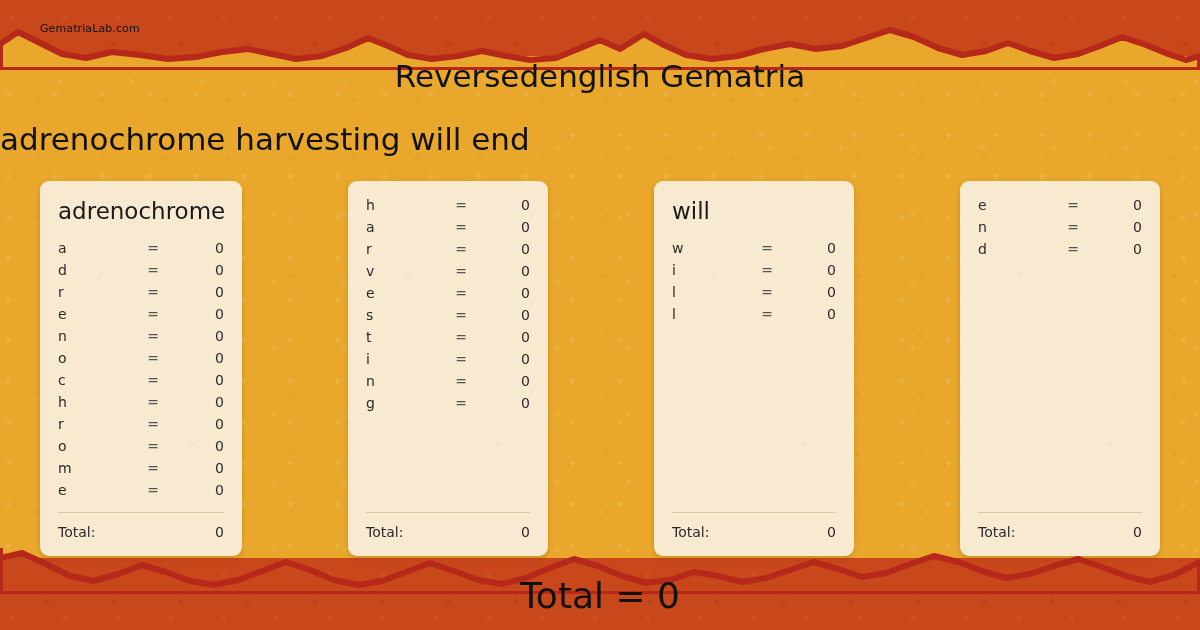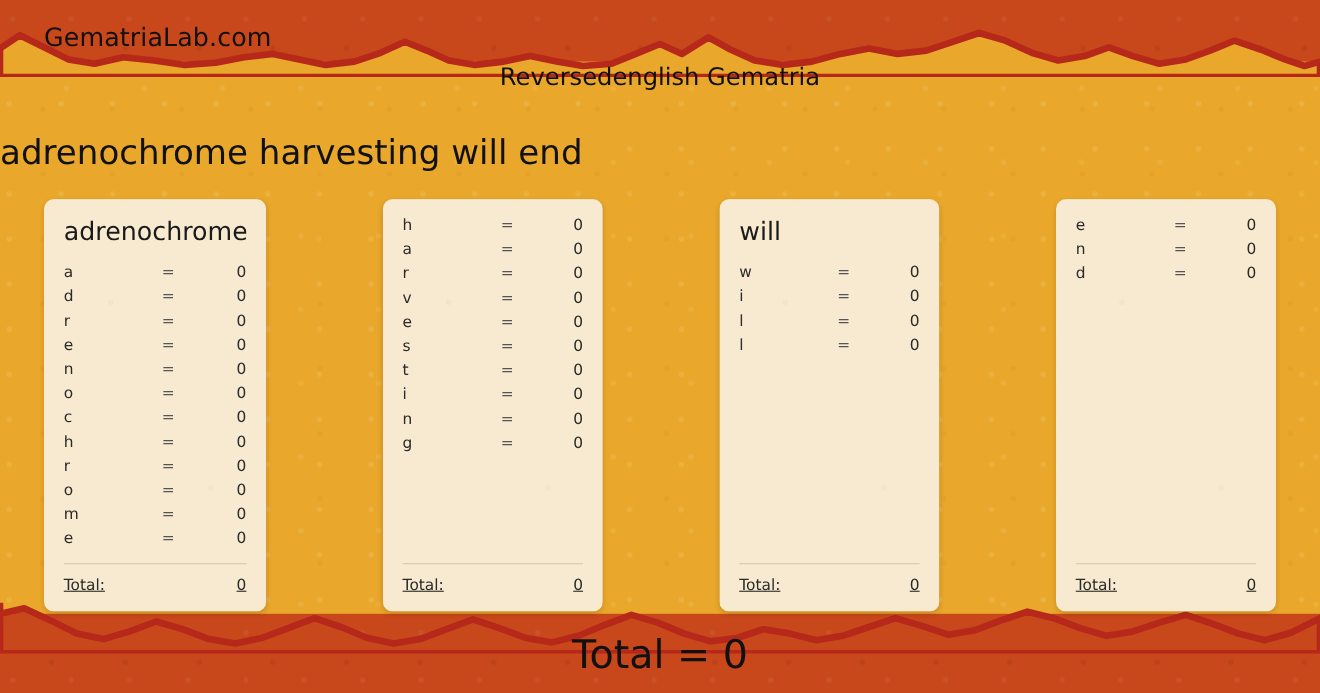--- a/index.html
+++ b/index.html
@@ -55,35 +55,35 @@
     display: block;
   }
   .wave-top    { top: 18px;  height: 52px; }
   .wave-bottom { top: 548px; height: 46px; }
 
   
   .brand {
     position: absolute;
     left: 40px;
     top: 22px;
-    font-size: 23px;
+    font-size: 11px;
     color: #111111;
     letter-spacing: 0.1px;
     z-index: 6;
     white-space: nowrap;
   }
 
   
   .cipher-title {
     position: absolute;
     top: 58px;
     left: 0;
     width: 1200px;
     text-align: center;
-    font-size: 22px;
+    font-size: 31px;
     color: #111111;
     font-weight: 400;
     z-index: 5;
     white-space: nowrap;
   }
 
   .phrase-title {
     position: absolute;
     top: 121px;
     left: 0;
@@ -155,21 +155,20 @@
     background: #d8c9ab;
     margin: 0 0 11px 0;
   }
 
   .card-total {
     display: flex;
     align-items: flex-start;
     font-size: 14px;
     color: #2a2a2a;
     padding-bottom: 2px;
-    text-decoration: underline;
   }
   .ct-label { flex: 1 1 auto; text-align: left; }
   .ct-value { text-align: right; }
 
   
   .grand-total {
     position: absolute;
     bottom: 14px;
     left: 0;
     width: 1200px;

